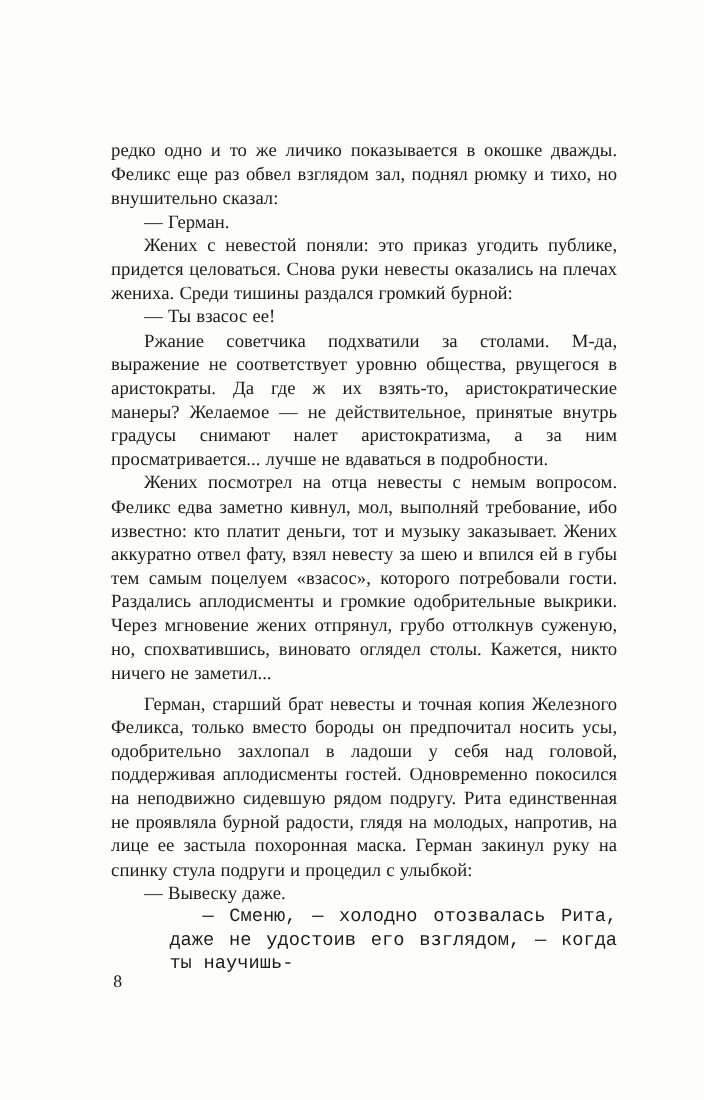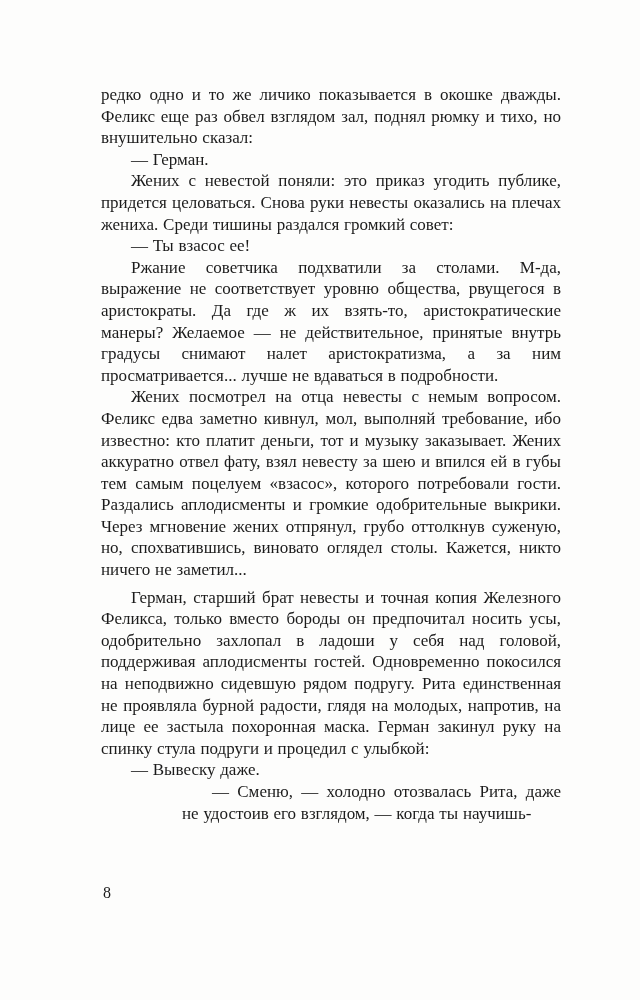--- a/index.html
+++ b/index.html
@@ -29,44 +29,46 @@
     .para {
       margin: 0;
       font-size: 17px;
       line-height: 21.6px;
       text-align: justify;
       text-indent: 30px;
       word-spacing: 0.5px;
     }
     .para.first {
       text-indent: 0;
+      margin-top: 42px;
     }
     .para.section-start {
       margin-top: 6px;
     }
     .para.quote {
-      margin-left: 81px;
+      margin-left: 53px;
+      font-family: Liberation Mono, monospace;
     }
     .page-number {
       position: absolute;
       left: 103px;
       top: 882px;
       font-size: 16px;
       line-height: 21.6px;
       color: #1b1b1b;
     }
   </style>
 </head>
 <body>
 
 <div class="book-page">
   <div class="text-block">
     <p class="para first">редко одно и то же личико показывается в окошке дважды. Феликс еще раз обвел взглядом зал, поднял рюмку и тихо, но внушительно сказал:</p>
     <p class="para">— Герман.</p>
-    <p class="para">Жених с невестой поняли: это приказ угодить публике, придется целоваться. Снова руки невесты оказались на плечах жениха. Среди тишины раздался громкий совет:</p>
+    <p class="para">Жених с невестой поняли: это приказ угодить публике, придется целоваться. Снова руки невесты оказались на плечах жениха. Среди тишины раздался громкий бурной:</p>
     <p class="para">— Ты взасос ее!</p>
     <p class="para">Ржание советчика подхватили за столами. М-да, выражение не соответствует уровню общества, рвущегося в аристократы. Да где ж их взять-то, аристократические манеры? Желаемое — не действительное, принятые внутрь градусы снимают налет аристократизма, а за ним просматривается... лучше не вдаваться в подробности.</p>
     <p class="para">Жених посмотрел на отца невесты с немым вопросом. Феликс едва заметно кивнул, мол, выполняй требование, ибо известно: кто платит деньги, тот и музыку заказывает. Жених аккуратно отвел фату, взял невесту за шею и впился ей в губы тем самым поцелуем «взасос», которого потребовали гости. Раздались аплодисменты и громкие одобрительные выкрики. Через мгновение жених отпрянул, грубо оттолкнув суженую, но, спохватившись, виновато оглядел столы. Кажется, никто ничего не заметил...</p>
     <p class="para section-start">Герман, старший брат невесты и точная копия Железного Феликса, только вместо бороды он предпочитал носить усы, одобрительно захлопал в ладоши у себя над головой, поддерживая аплодисменты гостей. Одновременно покосился на неподвижно сидевшую рядом подругу. Рита единственная не проявляла бурной радости, глядя на молодых, напротив, на лице ее застыла похоронная маска. Герман закинул руку на спинку стула подруги и процедил с улыбкой:</p>
     <p class="para">— Вывеску даже.</p>
     <p class="para quote">— Сменю, — холодно отозвалась Рита, даже не удостоив его взглядом, — когда ты научишь-</p>
   </div>
   <div class="page-number">8</div>
 </div>
 

